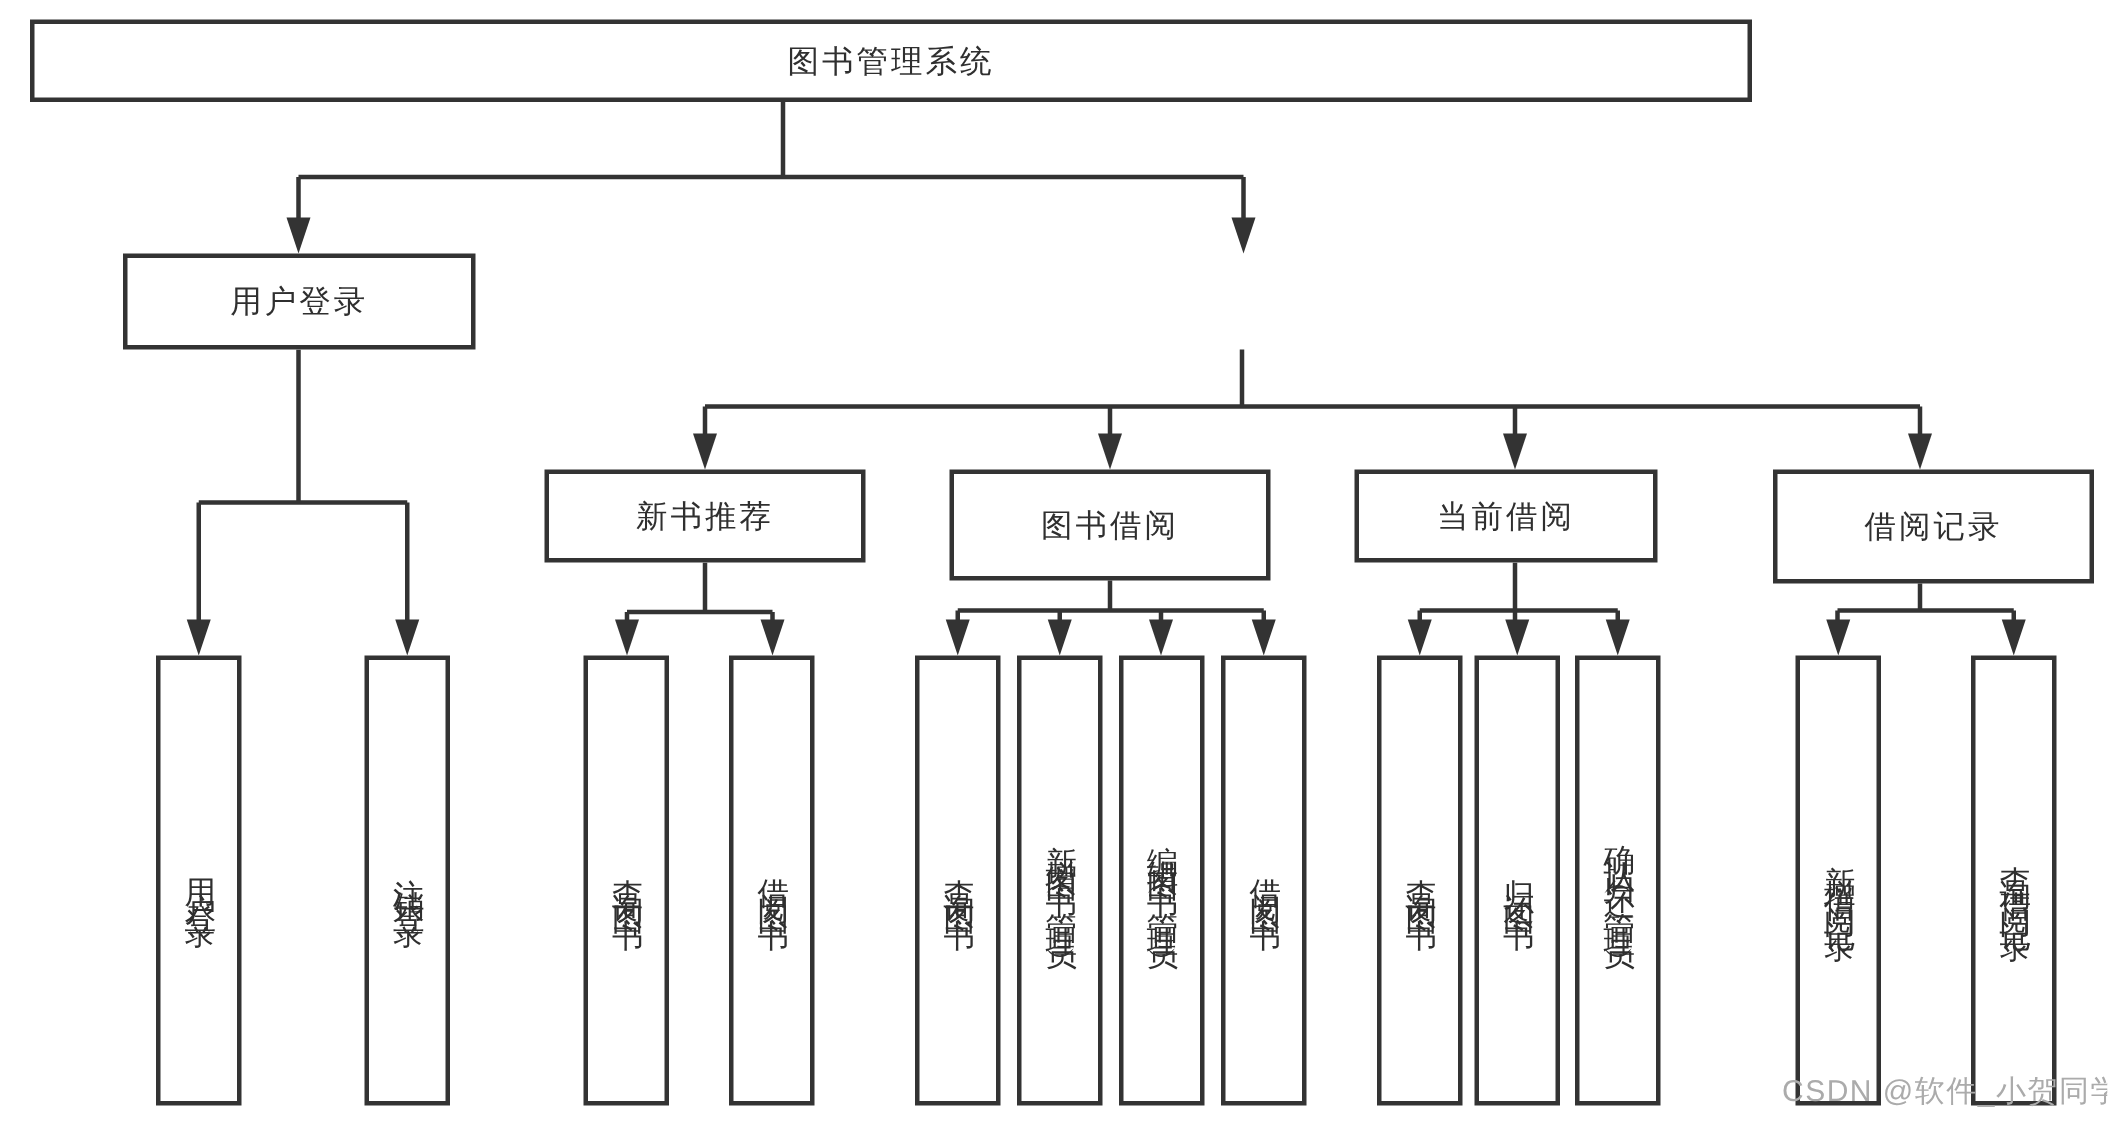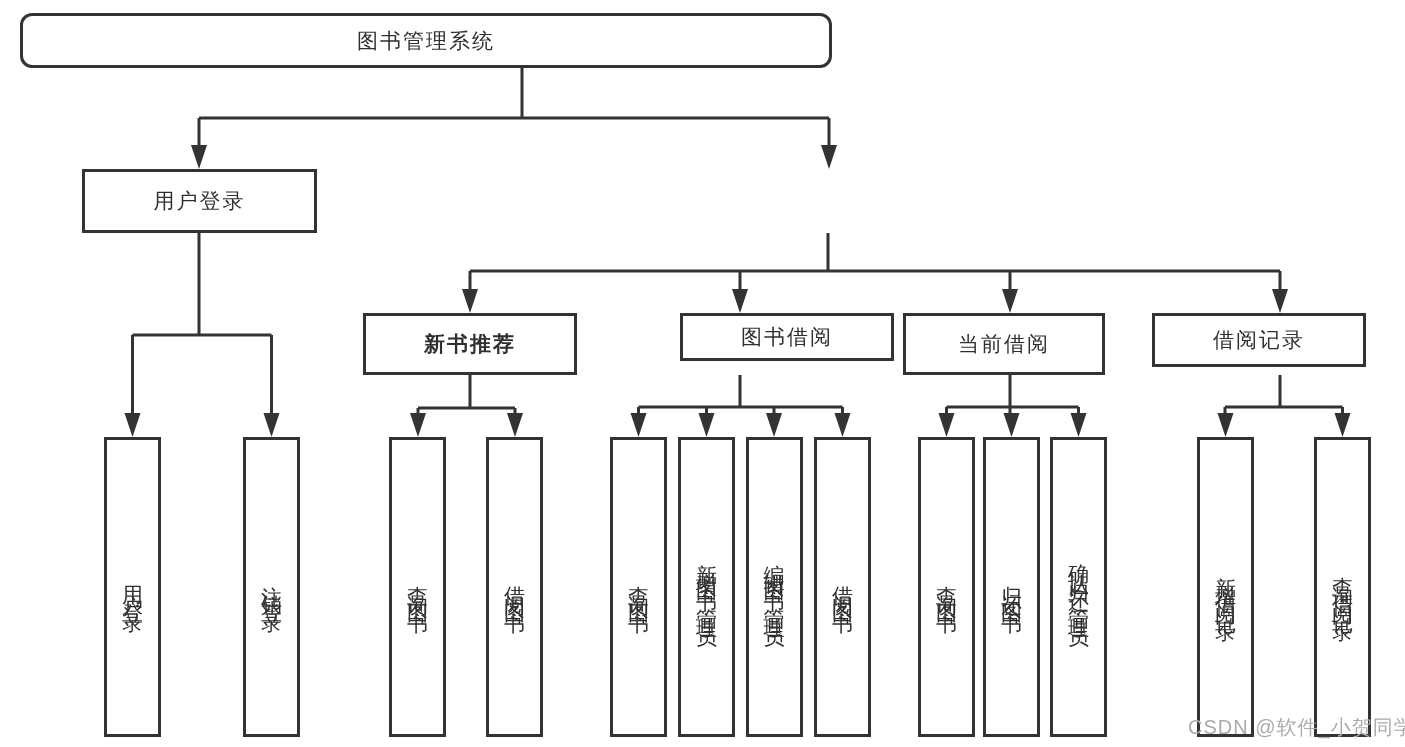--- a/index.html
+++ b/index.html
@@ -87,38 +87,38 @@
       <polygon points="766,413 782,413 774,437"></polygon>
       <polygon points="834.5,413 850.5,413 842.5,437"></polygon>
       <polygon points="938.5,413 954.5,413 946.5,437"></polygon>
       <polygon points="1003.5,413 1019.5,413 1011.5,437"></polygon>
       <polygon points="1070.5,413 1086.5,413 1078.5,437"></polygon>
       <polygon points="1217.5,413 1233.5,413 1225.5,437"></polygon>
       <polygon points="1334.5,413 1350.5,413 1342.5,437"></polygon>
     </g>
   </svg>
 
-  <div class="hbox" style="left:20px;top:13px;width:812px;height:55px;border-radius:12px;">
+  <div class="hbox" style="left:20px;top:13px;width:1148px;height:55px;">
     <span>图书管理系统</span>
   </div>
 
   <div class="hbox" style="left:82px;top:169px;width:235px;height:64px;">
     <span>用户登录</span>
   </div>
 
-  <div class="hbox" style="left:363px;top:313px;width:214px;height:62px;font-weight:bold;">
+  <div class="hbox" style="left:363px;top:313px;width:214px;height:62px;">
     <span>新书推荐</span>
   </div>
-  <div class="hbox" style="left:633px;top:313px;width:214px;height:48px;margin-left:47px;">
+  <div class="hbox" style="left:633px;top:313px;width:214px;height:74px;">
     <span>图书借阅</span>
   </div>
   <div class="hbox" style="left:903px;top:313px;width:202px;height:62px;">
     <span>当前借阅</span>
   </div>
-  <div class="hbox" style="left:1152px;top:313px;width:214px;height:54px;justify-content:center;">
+  <div class="hbox" style="left:1182px;top:313px;width:214px;height:76px;justify-content:center;">
     <span>借阅记录</span>
   </div>
 
   <div class="vbox" style="left:104px;top:437px;width:57px;height:300px;">
     <span class="vtext">用户登录</span>
   </div>
   <div class="vbox" style="left:243px;top:437px;width:57px;height:300px;">
     <span class="vtext">注销登录</span>
   </div>
 

